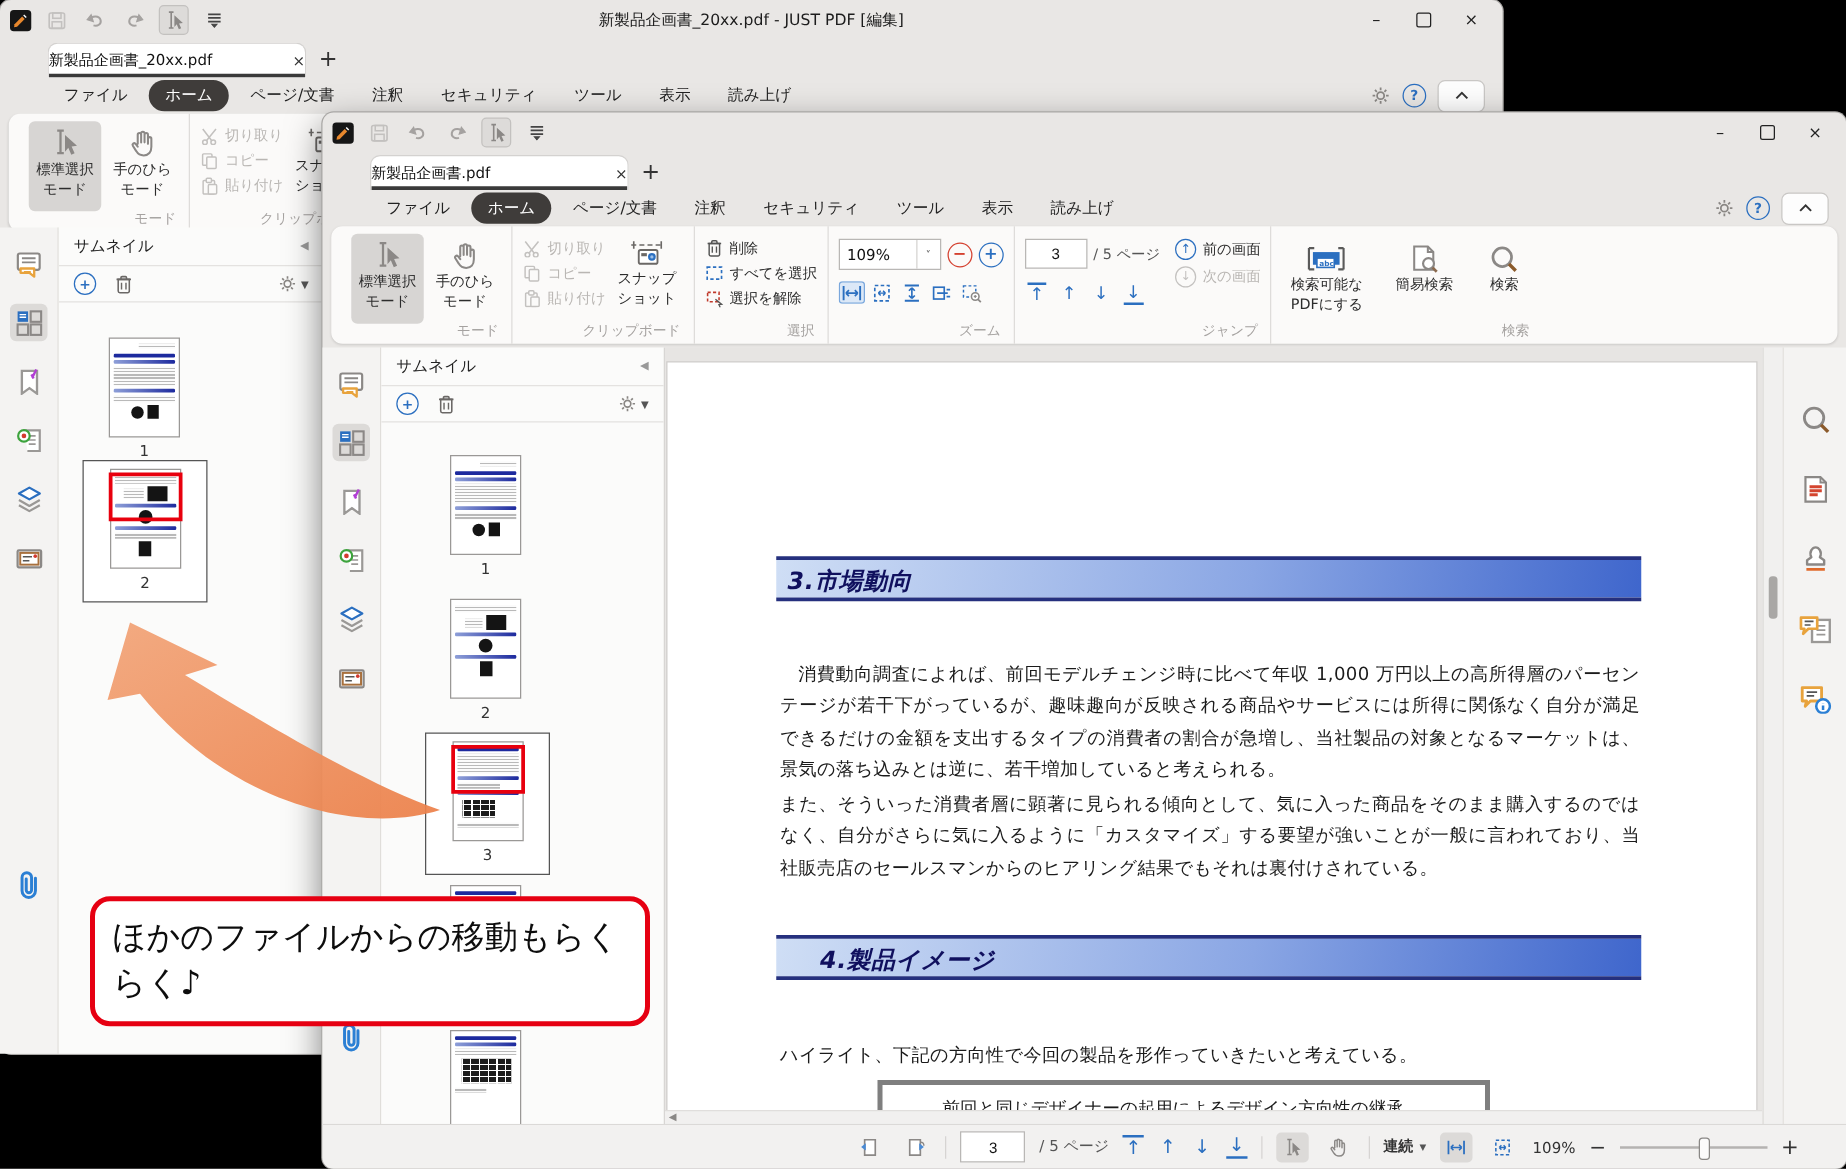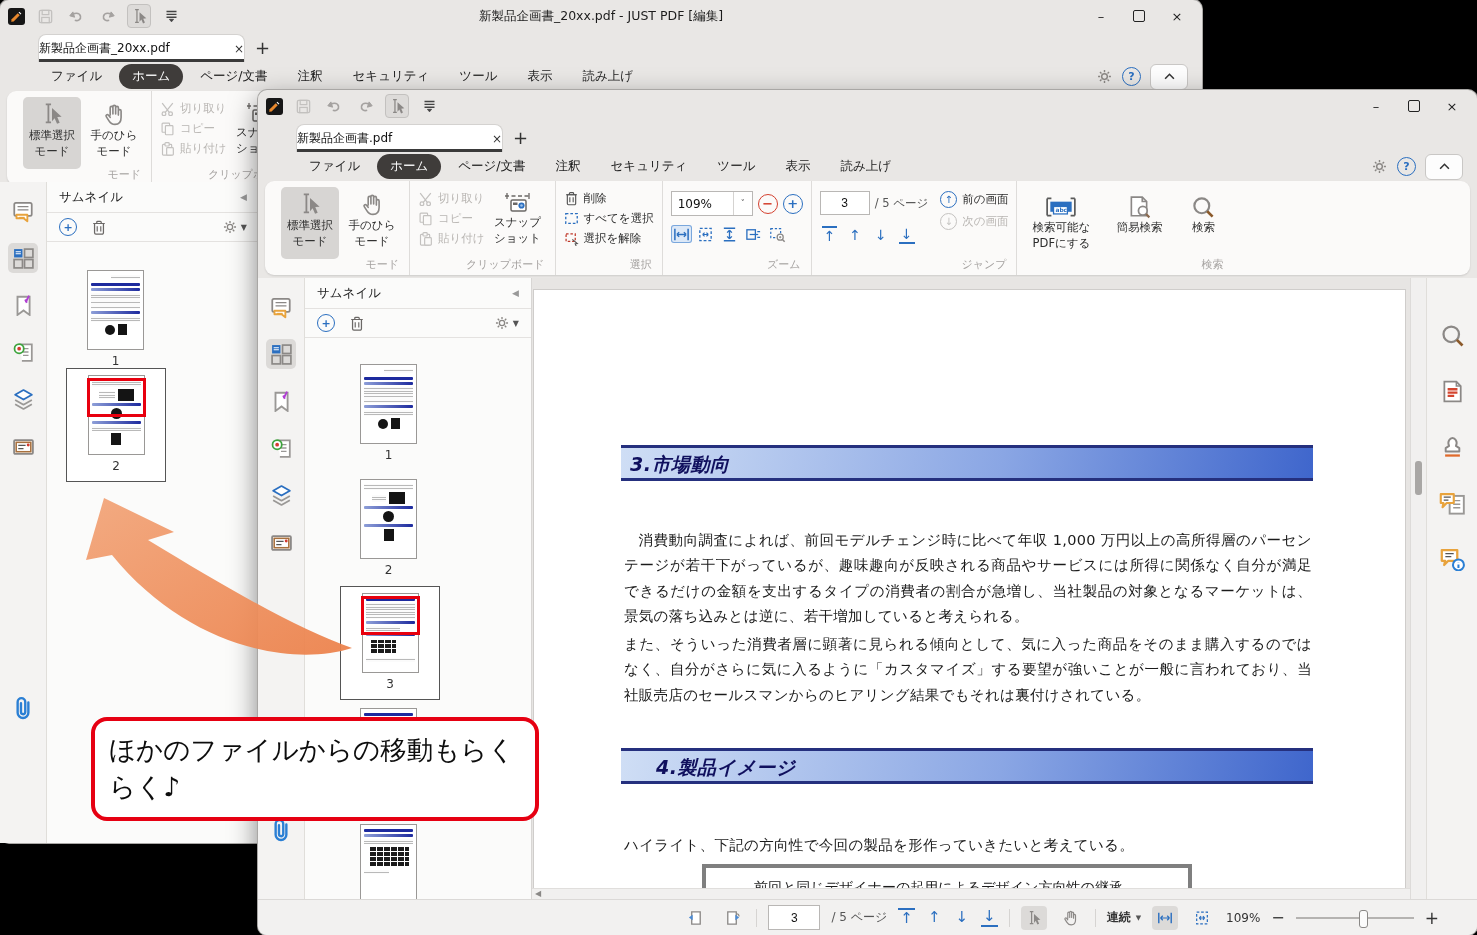--- a/index.html
+++ b/index.html
@@ -118,21 +118,21 @@
              border-top:1px solid #dbd9d7;display:flex;align-items:center;justify-content:flex-end;
              gap:11px;padding:0 38px 0 0;font-size:12px;color:#333;border-radius:0 0 9px 9px;}
   .sb-sep{width:1px;height:18px;background:#d6d4d2;}
   .sb-box{width:26px;height:24px;display:flex;align-items:center;justify-content:center;border-radius:4px;}
   .sb-box.sel{background:#dcdad8;}
   .slider{width:118px;height:2px;background:#b5b3b1;position:relative;}
   .sthumb{position:absolute;top:-7px;width:7px;height:16px;background:#fbfbfb;border:1px solid #8a8886;border-radius:3px;}
   
   #callout{position:absolute;left:72px;top:717px;width:412px;height:88px;background:#fff;
            border:4px solid #e60012;border-radius:16px;z-index:60;display:flex;align-items:center;
-           padding:4px 14px;font-size:26.5px;line-height:1.38;color:#0d0d0d;margin-left:19px;}
+           padding:4px 14px;font-size:26.5px;line-height:1.38;color:#0d0d0d;}
   #arrow-overlay{position:absolute;left:75px;top:485px;z-index:55;}
   .ic{display:block;}
 </style>
 </head>
 <body>
 
 <svg width="0" height="0" style="position:absolute">
   <defs>
     <g id="i-cursor">
         <path d="M7 2 v15 M4.8 2 h4.4 M4.8 17 h4.4" stroke="#8b8886" stroke-width="1.5" fill="none"></path>

